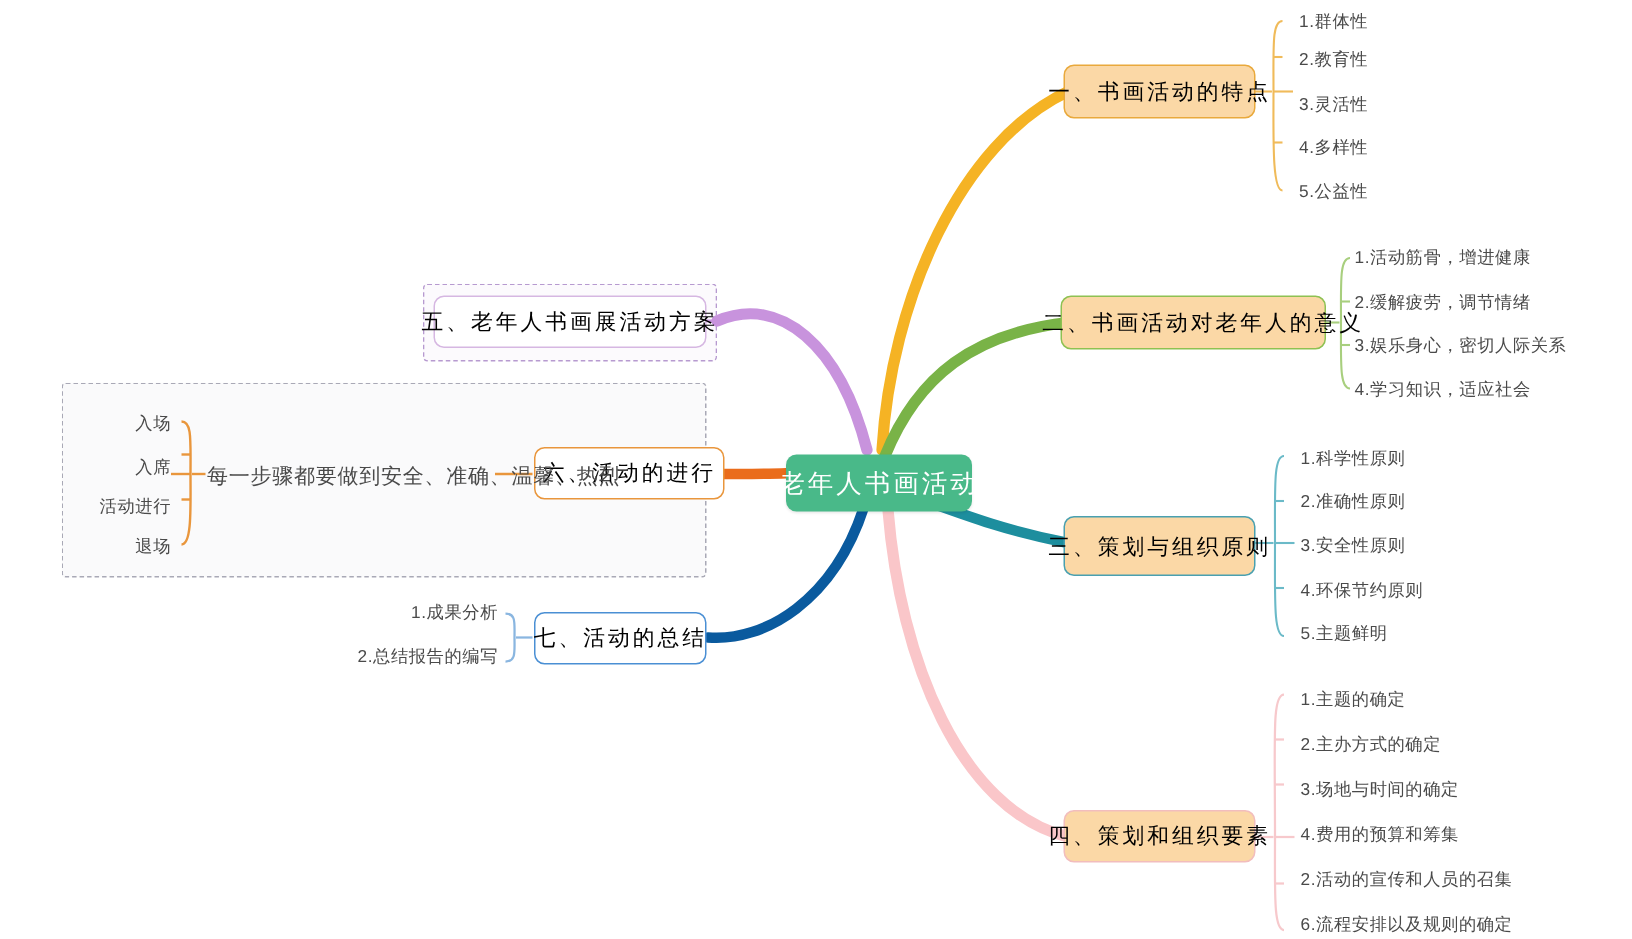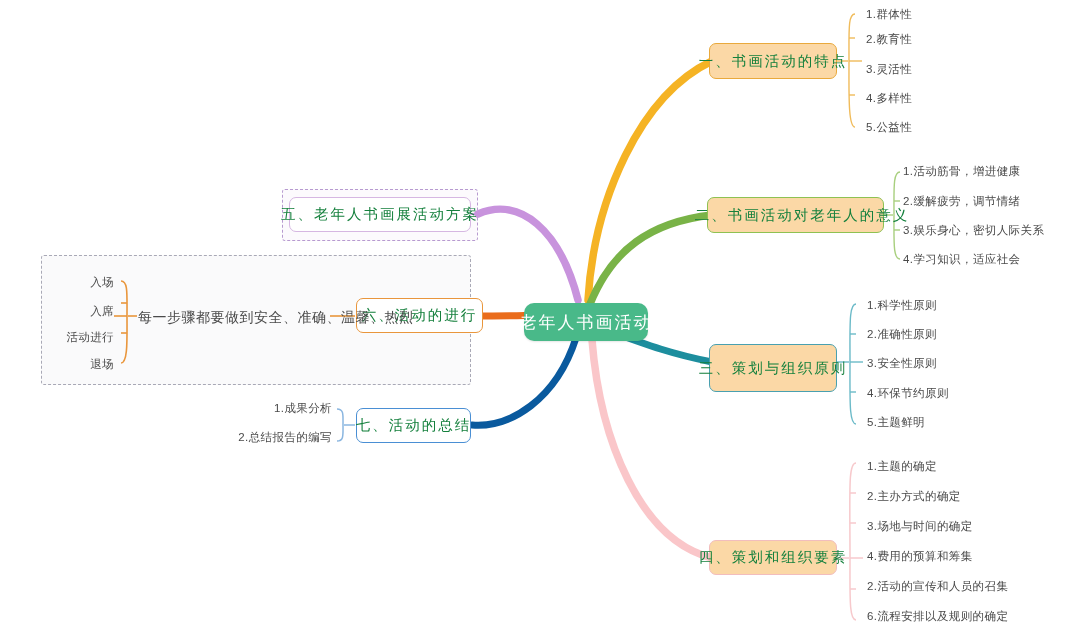--- a/index.html
+++ b/index.html
@@ -28,21 +28,21 @@
     border-radius:7px;
     font-size:17px;
     letter-spacing:2px;
     box-shadow:0 1px 2px rgba(0,0,0,.10);
   }
 
   
   .lvl1{
     border-radius:7px;
     font-size:14.5px;
-    color:#15803d;
+    color:#000000;
     border-width:1.6px;border-style:solid;
     letter-spacing:2px;
     justify-content:center;
   }
   .fill-orange{background:#fbd8a6;}
   .fill-white{background:#ffffff;}
 
   .b1{border-color:#e9a93c;}
   .b2{border-color:#8ec152;padding-left:13px;}
   .b3{border-color:#49a0b0;}
@@ -133,42 +133,42 @@
     <path d="M127,303 C 125,303 124,303 121,303" stroke="#e9963c" stroke-width="1.6" fill="none"></path>
     <path d="M127,333 C 125,333 124,333 121,333" stroke="#e9963c" stroke-width="1.6" fill="none"></path>
     <path d="M127,316 L 114,316" stroke="#e9963c" stroke-width="1.6" fill="none"></path>
 
     <path d="M355,425 L 344,425" stroke="#8ab6e0" stroke-width="1.5" fill="none"></path>
     <path d="M337,409 C 344,409 343,415 343,425 C 343,435 344,441 337,441" stroke="#8ab6e0" stroke-width="1.5" fill="none"></path>
 
     <path d="M470,214 L 478,214" stroke="#c893dd" stroke-width="2" fill="none"></path>
   </svg>
 
-  <div class="node root" style="left:524px;top:303px;width:124px;height:38px;border-radius:10px;">
+  <div class="node root" style="left:524px;top:303px;width:124px;height:38px;">
     <span>老年人书画活动</span>
   </div>
 
   <div class="node lvl1 fill-orange b1" style="left:709px;top:43px;width:128px;height:36px;">
     <span>一、书画活动的特点</span>
   </div>
   <div class="leaf right" style="left:866px;top:7px;">1.群体性</div>
   <div class="leaf right" style="left:866px;top:32px;">2.教育性</div>
   <div class="leaf right" style="left:866px;top:62px;">3.灵活性</div>
   <div class="leaf right" style="left:866px;top:91px;">4.多样性</div>
   <div class="leaf right" style="left:866px;top:120px;">5.公益性</div>
 
   <div class="node lvl1 fill-orange b2" style="left:707px;top:197px;width:177px;height:36px;">
     <span>二、书画活动对老年人的意义</span>
   </div>
   <div class="leaf right" style="left:903px;top:164px;">1.活动筋骨，增进健康</div>
   <div class="leaf right" style="left:903px;top:194px;">2.缓解疲劳，调节情绪</div>
   <div class="leaf right" style="left:903px;top:223px;">3.娱乐身心，密切人际关系</div>
   <div class="leaf right" style="left:903px;top:252px;">4.学习知识，适应社会</div>
 
-  <div class="node lvl1 fill-orange b3" style="left:709px;top:344px;width:128px;height:48px;">
+  <div class="node lvl1 fill-orange b3" style="left:709px;top:344px;width:128px;height:40px;">
     <span>三、策划与组织原则</span>
   </div>
   <div class="leaf right" style="left:867px;top:298px;">1.科学性原则</div>
   <div class="leaf right" style="left:867px;top:327px;">2.准确性原则</div>
   <div class="leaf right" style="left:867px;top:356px;">3.安全性原则</div>
   <div class="leaf right" style="left:867px;top:386px;">4.环保节约原则</div>
   <div class="leaf right" style="left:867px;top:415px;">5.主题鲜明</div>
 
   <div class="node lvl1 fill-orange b4" style="left:709px;top:540px;width:128px;height:35px;">
     <span>四、策划和组织要素</span>

